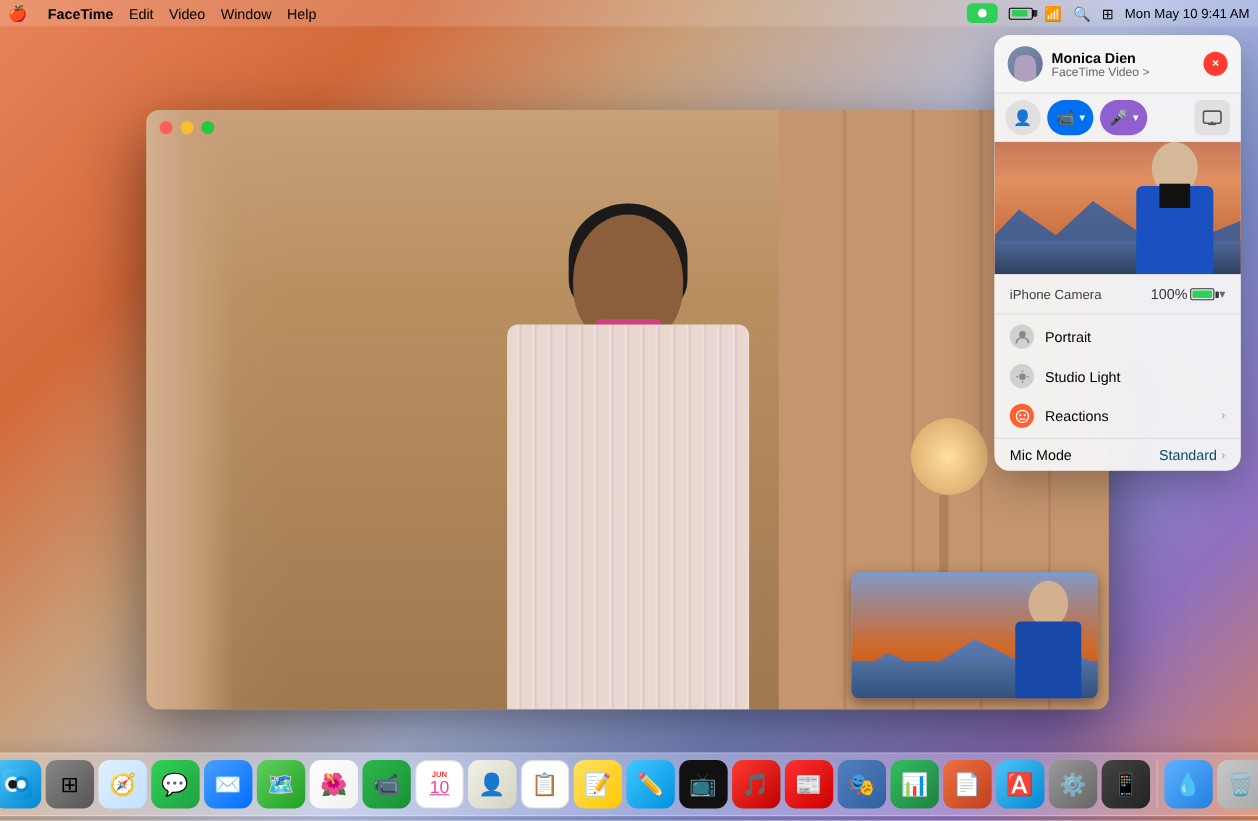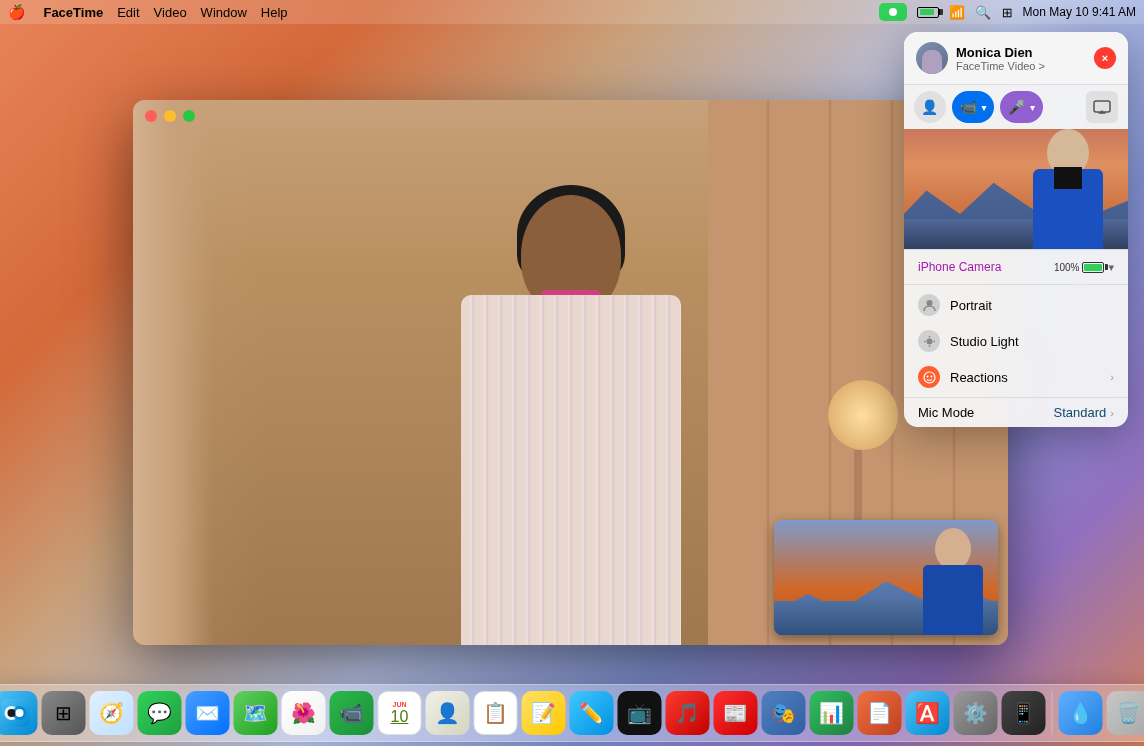--- a/index.html
+++ b/index.html
@@ -321,34 +321,34 @@
       border-top: 1px solid rgba(0,0,0,0.08);
     }
     .camera-row {
       display: flex;
       align-items: center;
       padding: 4px 14px;
       justify-content: space-between;
     }
     .camera-label {
       font-size: 12px;
-      color: #a21caf;
+      color: #404040;
       font-weight: 400;
     }
     .camera-right {
       display: flex;
       align-items: center;
       gap: 4px;
     }
     .battery-indicator {
       display: flex;
       align-items: center;
       gap: 3px;
     }
-    .battery-text { font-size: 10px; color: #333; }
+    .battery-text { font-size: 13px; color: #333; }
     .battery-icon {
       width: 22px;
       height: 11px;
       border: 1.5px solid #333;
       border-radius: 2px;
       position: relative;
       display: flex;
       align-items: center;
       padding: 1px;
     }
@@ -771,21 +771,21 @@
   <div class="dock-item" style="background:linear-gradient(135deg,#fff,#f0f0f0);border-radius:10px;">
     <span style="font-size:20px;">🌺</span>
   </div>
 
   <div class="dock-item" style="background:linear-gradient(135deg,#2db84b,#1a9038);border-radius:10px;">
     <span style="font-size:20px;">📹</span>
   </div>
 
   <div class="dock-item" style="background:#fff;border-radius:10px;border:1px solid #ddd;flex-direction:column;font-size:9px;padding:3px;">
     <span style="font-size:7px;color:#ff3b30;font-weight:700;line-height:1;">JUN</span>
-    <span style="font-size:16px;color:#4d7c0f;font-weight:300;line-height:1;margin-top:1px;text-decoration:underline;">10</span>
+    <span style="font-size:16px;color:#ec4899;font-weight:300;line-height:1;margin-top:1px;text-decoration:underline;">10</span>
   </div>
 
   <div class="dock-item" style="background:linear-gradient(135deg,#f0f0e8,#d4d4c0);border-radius:10px;">
     <span style="font-size:20px;">👤</span>
   </div>
 
   <div class="dock-item" style="background:#fff;border-radius:10px;border:1px solid #ddd;">
     <span style="font-size:20px;">📋</span>
   </div>
 

